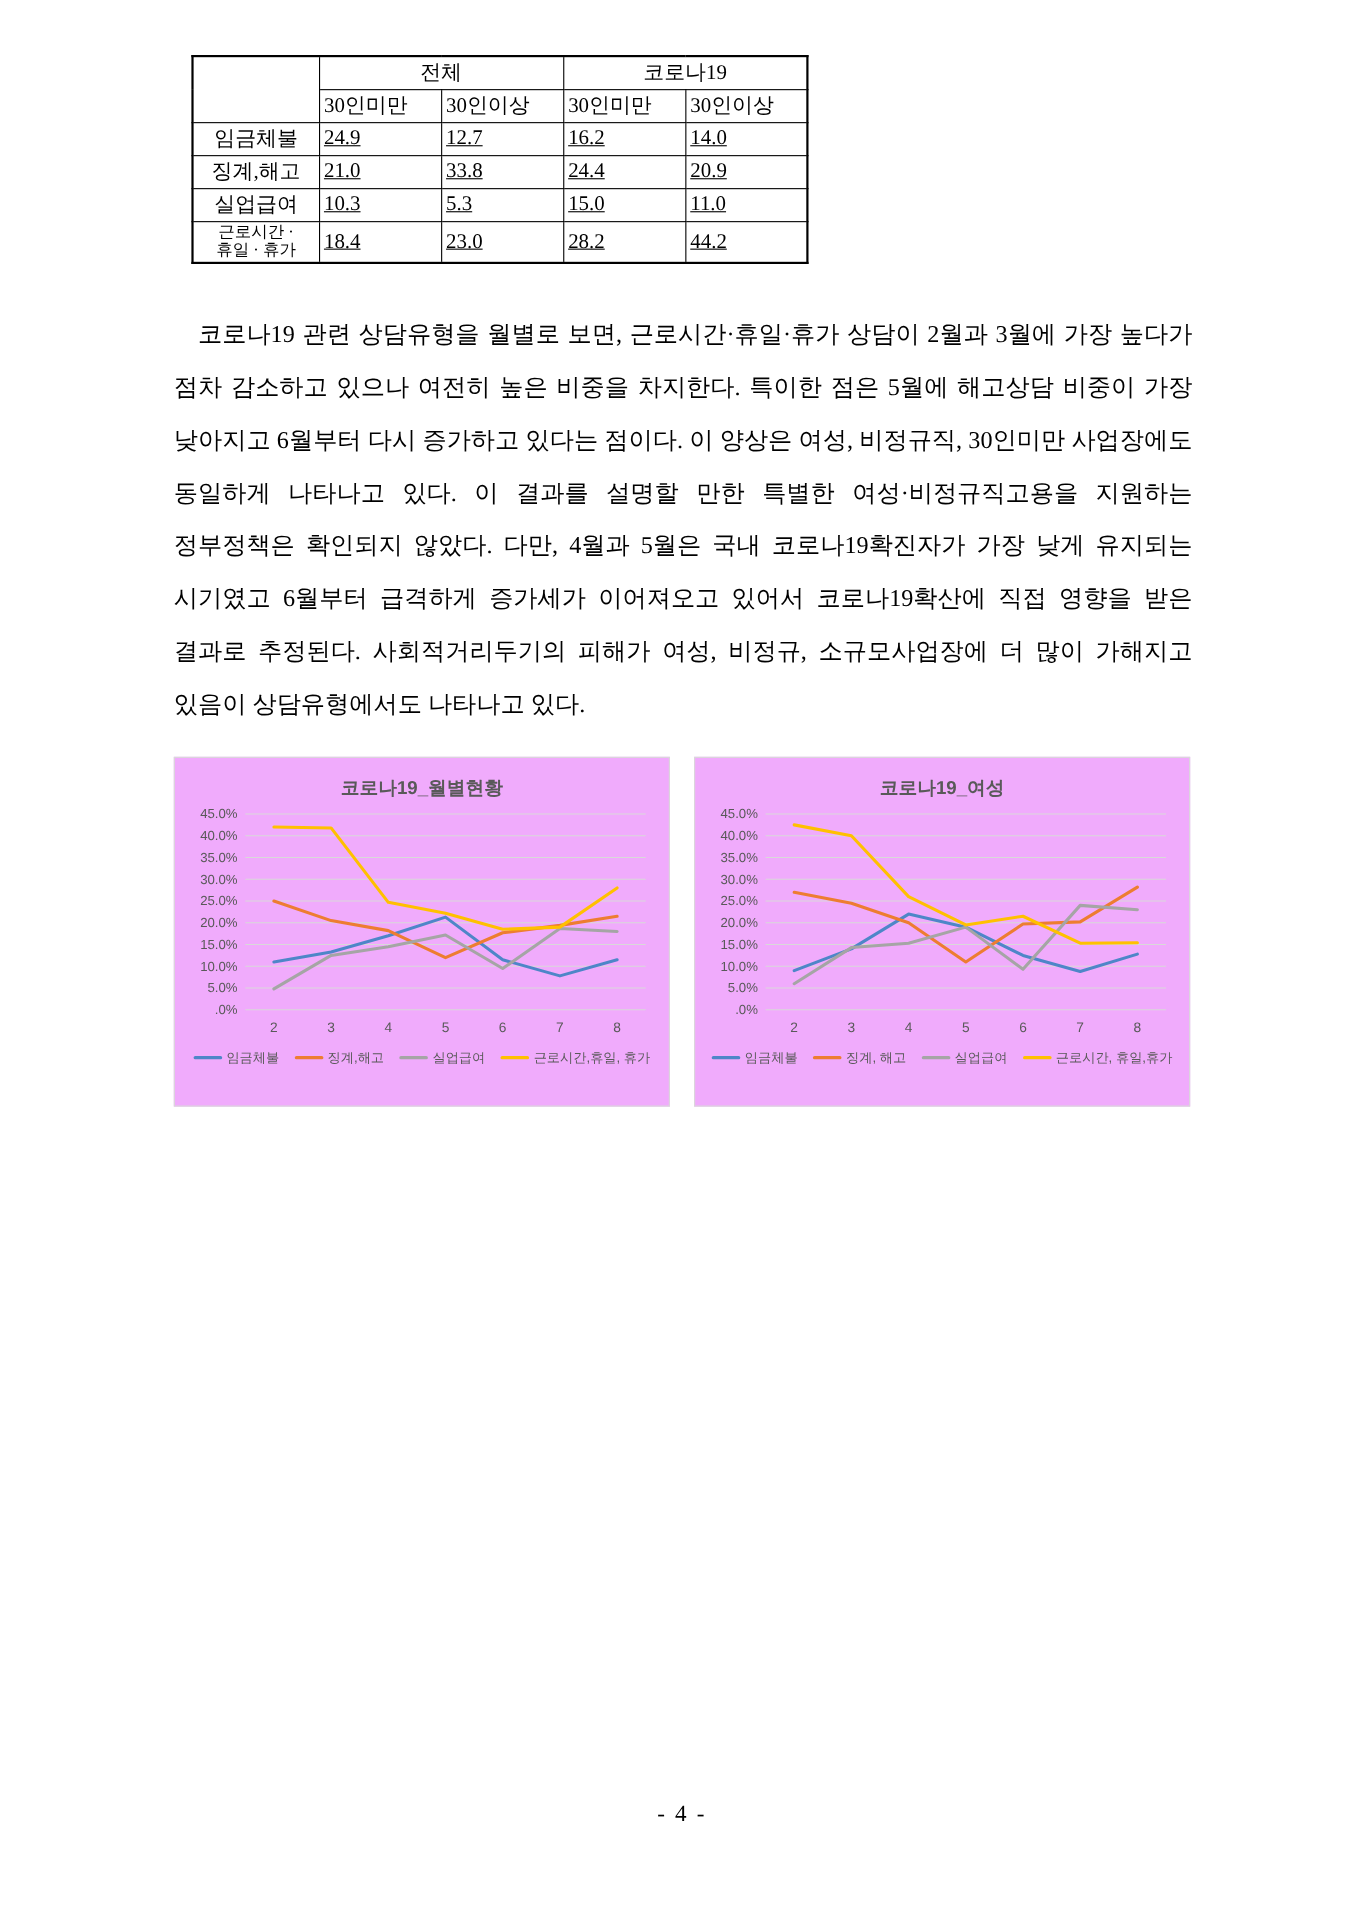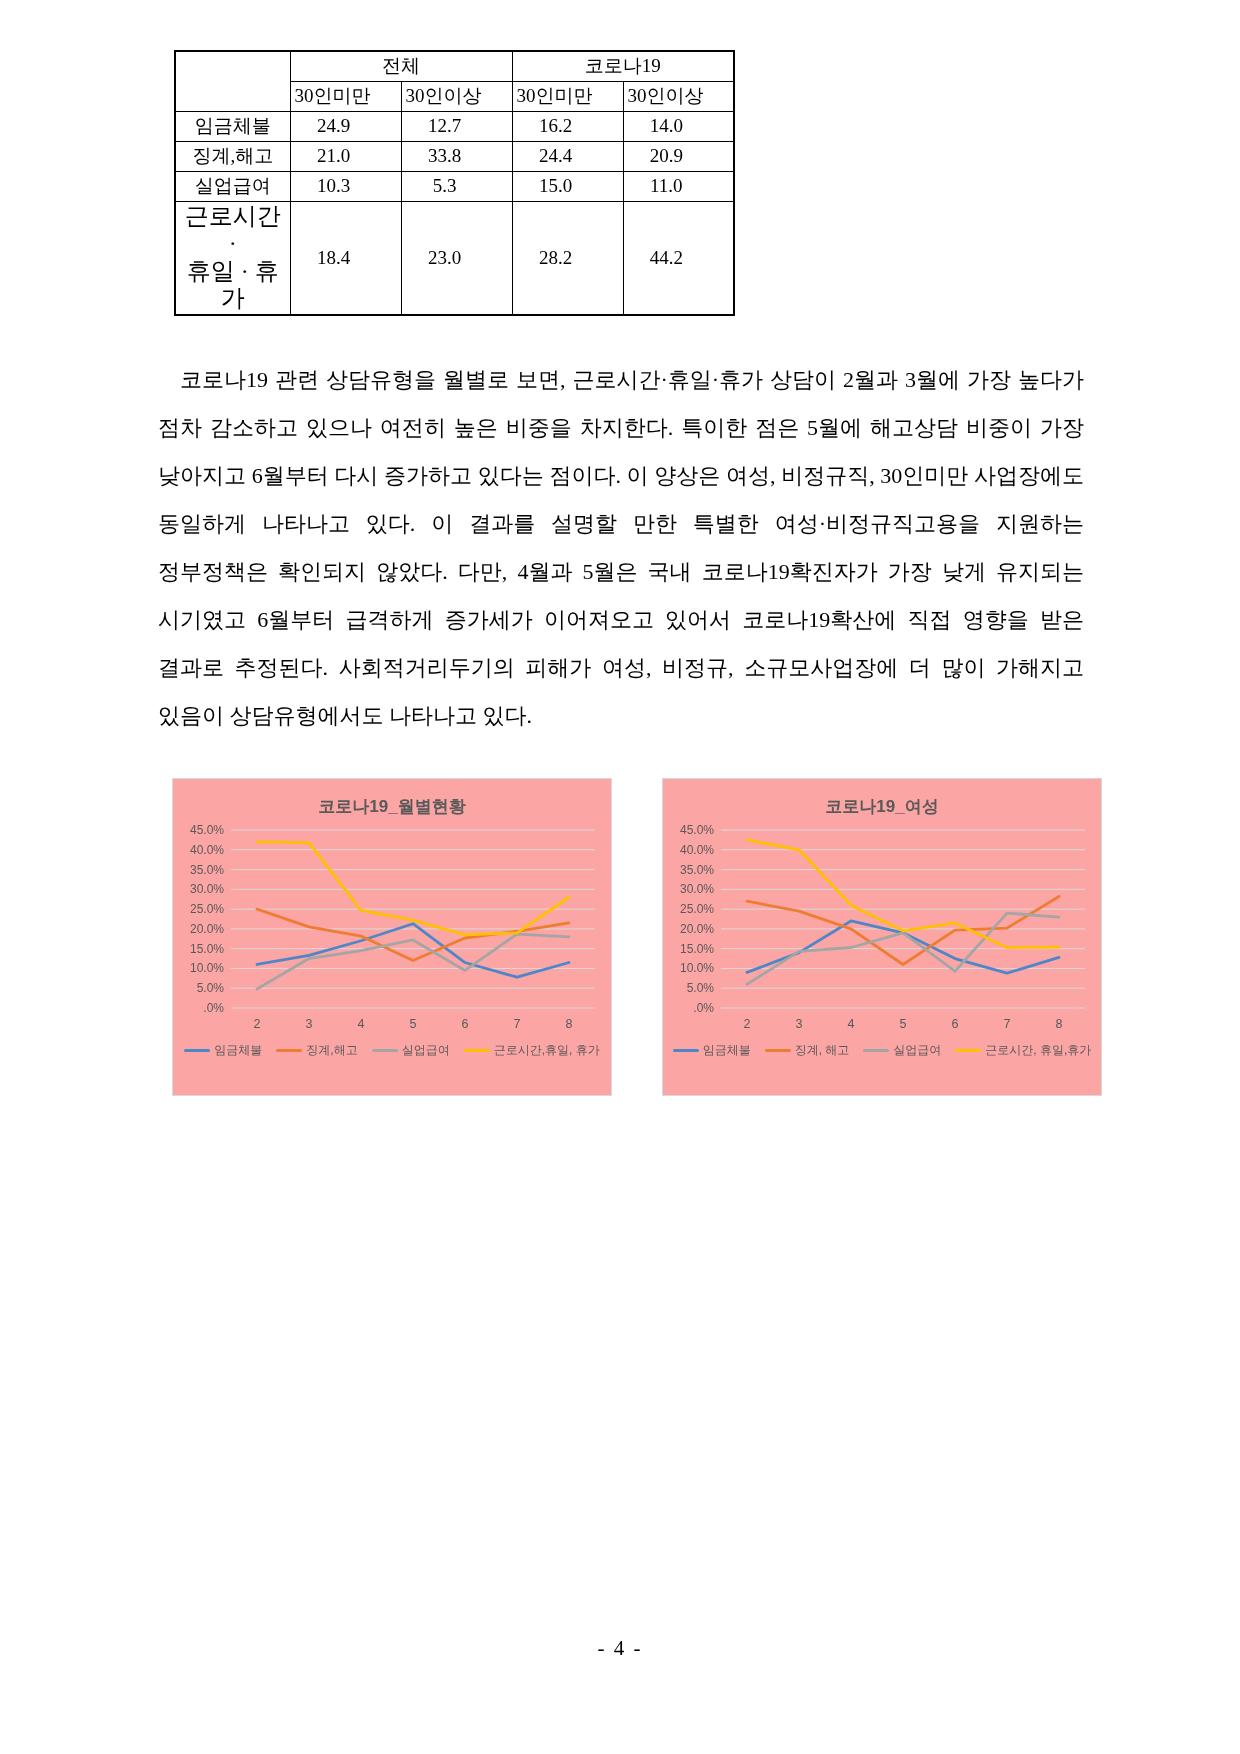--- a/index.html
+++ b/index.html
@@ -20,33 +20,33 @@
   .stats-table{
     border-collapse:collapse;margin-top:50px;margin-left:16px;
     font-size:19px;table-layout:fixed;
   }
   .stats-table td,.stats-table th{
     border:1px solid #000;font-weight:normal;height:30px;box-sizing:border-box;
     padding:1px 4px;
   }
   .stats-table{border:2px solid #000;padding-left:43px;}
   .stats-table .lbl{width:115px;text-align:center;}
-  .stats-table .val{width:111px;text-align:center;padding-right:28px;}
+  .stats-table .val{width:111px;text-align:left;padding-right:28px;text-decoration:underline;}
   .stats-table .grp{text-align:center;}
   .stats-table .sub{text-align:left;margin-left:15px;}
-  .stats-table .two-line{white-space:pre-line;line-height:1.15;font-size:24px;}
+  .stats-table .two-line{white-space:pre-line;line-height:1.15;font-size:15px;}
   .tbl-caption{
     margin-top:16px;margin-left:2px;font-size:19px;letter-spacing:.5px;
   }
   
   .charts-row{
     display:flex;gap:22px;margin-top:24px;
   }
   .chart{
-    margin:14px;width:451px;height:318px;border:1px solid #D9D9D9;background:#fca5a5;
+    margin:0;width:451px;height:318px;border:1px solid #D9D9D9;background:#f0abfc;
     box-sizing:border-box;font-family:"Liberation Sans","DejaVu Sans",sans-serif;
     display:flex;flex-direction:column;align-items:center;
   }
   .chart-title{
     margin-top:16px;font-size:17px;font-weight:bold;color:#595959;text-align:center;
   }
   .chart-canvas{margin-top:4px;}
   .chart-legend{
     display:flex;justify-content:center;align-items:center;gap:14px;margin-top:2px;
   }

